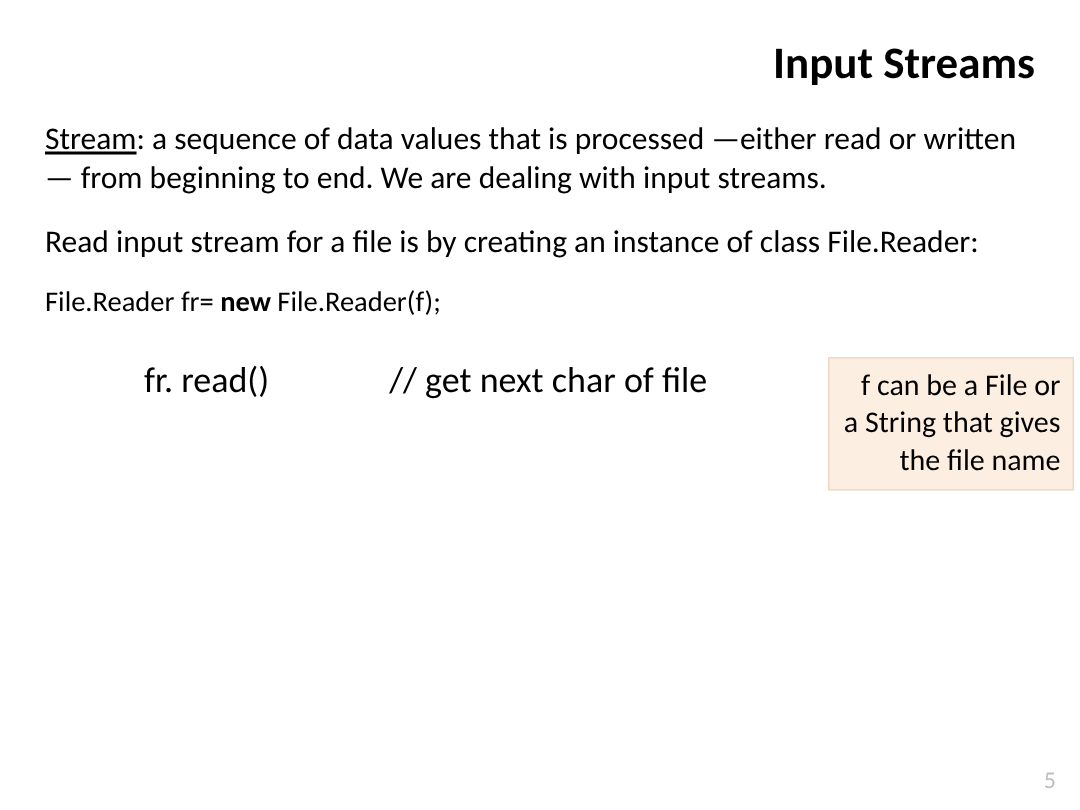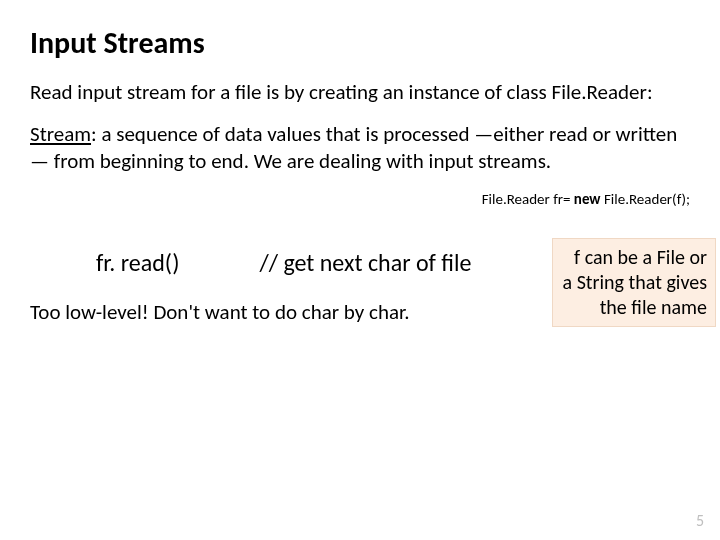--- a/index.html
+++ b/index.html
@@ -14,21 +14,21 @@
     overflow: hidden;
   }
   .slide {
     padding: 20px 30px 20px 30px;
     box-sizing: border-box;
     width: 100%;
     height: 100%;
     position: relative;
   }
   .title {
-    text-align: left;
+    text-align: right;
     font-size: 30px;
     font-weight: 700;
     color: #000;
     margin: 4px 0 18px 0;
   }
   .para {
     font-size: 21px;
     line-height: 1.25;
     margin: 0 10px 16px 0;
     color: #000;
@@ -44,23 +44,22 @@
     background: #fdeee2;
     border: 1px solid #f0d8c4;
     padding: 6px 8px;
     font-size: 20px;
     text-align: right;
     line-height: 1.25;
     color: #000;
     box-sizing: border-box;
   }
   .codeline {
-    font-size: 15px;
-    margin: 0 0 40px 0;
-    text-align: right;
+    font-size: 19px;
+    margin: 0 0 26px 0;
   }
   .kw {
     font-weight: 700;
   }
   .readline {
     font-size: 24px;
     margin: 0 0 22px 0;
   }
   .indent1 { display:inline-block; width: 66px; }
   .gap { display:inline-block; width: 80px; }
@@ -71,32 +70,31 @@
     font-size: 16px;
     color: #bfbfbf;
   }
 </style>
 </head>
 <body>
 
 <div class="slide">
   <div class="title">Input Streams</div>
 
-  <div class="para">Read input stream for a file is by creating an instance of class File.Reader:</div>
-
   <div class="para">
     <span class="term">Stream</span><span>: a sequence of data values that is processed —either read or written— from beginning to end. We are dealing with input streams.</span>
   </div>
+
+  <div class="para">Read input stream for a file is by creating an instance of class File.Reader:</div>
 
   <div class="codeline">
     <span>File.Reader fr= </span><span class="kw">new</span><span> File.Reader(f);</span>
   </div>
 
   <div class="readline">
     <span class="indent1"></span><span>fr. read()</span><span class="gap"></span><span>// get next char of file</span>
   </div>
 
-  <div class="para">Too low-level! Don't want to do char by char.</div>
 
   <div class="sidebox">f can be a File or a String that gives the file name</div>
 
   <div class="pagenum">5</div>
 </div>
 
 </body></html>

